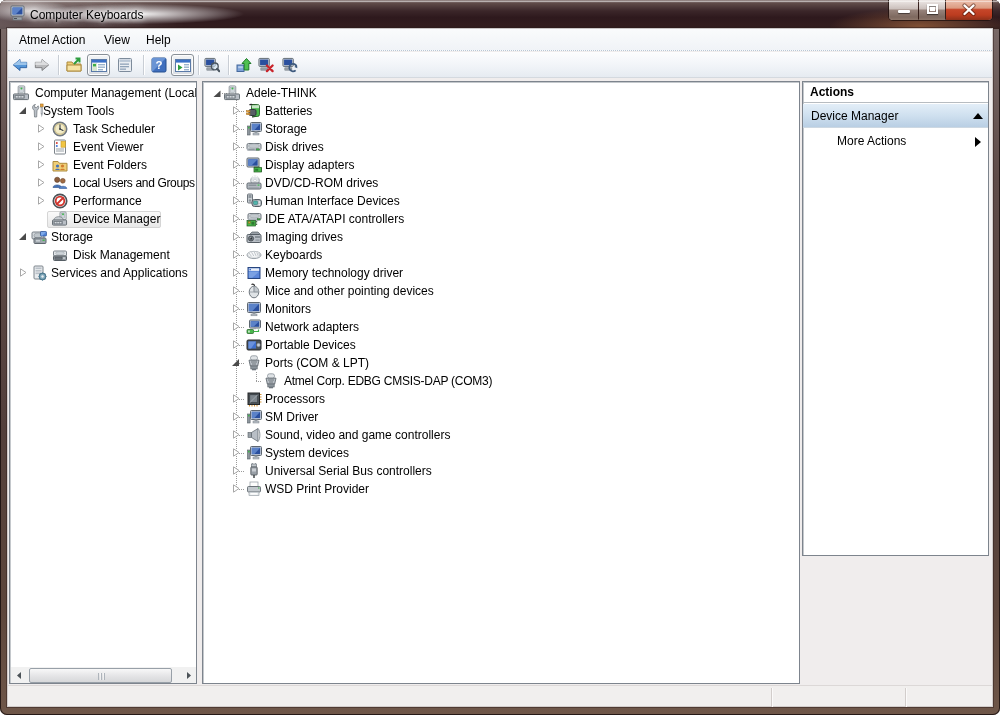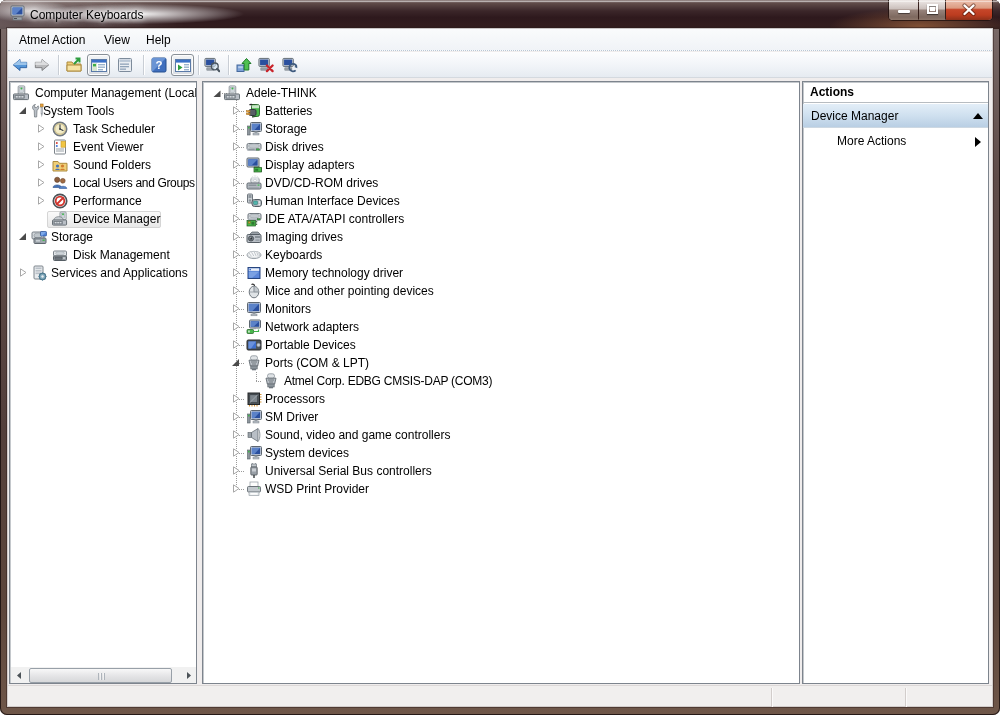--- a/index.html
+++ b/index.html
@@ -35,21 +35,21 @@
 .toolbar{position:absolute;left:0;top:23px;width:984px;height:26px;
 background:linear-gradient(180deg,#fdfdfe 0%,#f1f4f8 55%,#e6ebf1 100%);border-bottom:1px solid #d4d9df}
 .tsep{position:absolute;top:3px;width:1px;height:20px;background:#c9ced5;box-shadow:1px 0 0 #fff}
 .ti{position:absolute;top:5px;width:16px;height:16px}
 .tbtn{position:absolute;top:2px;width:23px;height:22px;border:1px solid #888f96;border-radius:3px;
 background:linear-gradient(180deg,#f2f4f6,#d9dde2);box-shadow:inset 0 0 0 1px #fdfdfd}
 .tbtn svg{position:absolute;left:2px;top:2px}
 .pane{position:absolute;border:1px solid #7d848d;background:#fff;overflow:hidden;box-shadow:inset 1px 1px 0 rgba(125,132,141,.45)}
 #pL{left:1px;top:52px;width:188px;height:603px}
 #pM{left:194px;top:52px;width:598px;height:603px}
-#pR{left:794px;top:52px;width:187px;height:603px}
+#pR{left:794px;top:52px;width:187px;height:475px}
 .row{position:absolute;height:18px;line-height:18px;font-size:12px;color:#000;white-space:nowrap}
 .ic{position:absolute;width:16px;height:16px}
 .exc{position:absolute;width:9px;height:9px}
 .exe{position:absolute;width:8px;height:8px}
 .sel{position:absolute;border:1px solid #d5d5d5;border-radius:2px;background:linear-gradient(180deg,#fafafa,#e8e8e8)}
 .dotv{position:absolute;width:1px;background-image:linear-gradient(180deg,#9a9a9a 1px,transparent 1px);background-size:1px 2px}
 .doth{position:absolute;height:1px;background-image:linear-gradient(90deg,#9a9a9a 1px,transparent 1px);background-size:2px 1px}
 .statusbar{position:absolute;left:0;top:656px;width:984px;height:21px;background:#f1efee;border-top:1px solid #dcd8d7}
 .ssep{position:absolute;top:2px;width:1px;height:19px;background:#d2cdcb;box-shadow:1px 0 0 #fbfafa}
 .hsb{position:absolute;left:1px;top:585px;width:186px;height:17px;background:#f1f1f1}
@@ -224,21 +224,21 @@
 <svg class="exc" style="left:27px;top:78px" viewBox="0 0 9 9">
           <path d="M1.5 0.8 L7 4.5 L1.5 8.2 Z" fill="#fff" stroke="#a8a8a8"></path>
         </svg>
 <svg class="ic" style="left:42px;top:75px" viewBox="0 0 16 16">
           <path d="M1 4.5 h5 l1.5 1.8 H15 V14 H1 Z" fill="#efce77" stroke="#ad8b3e"></path>
           <circle cx="5.5" cy="9" r="1.6" fill="#4472b8"></circle>
           <path d="M3.2 13 c0-1.7 4.6-1.7 4.6 0 z" fill="#4472b8"></path>
           <circle cx="10.5" cy="9" r="1.6" fill="#d07c2e"></circle>
           <path d="M8.2 13 c0-1.7 4.6-1.7 4.6 0 z" fill="#d07c2e"></path>
         </svg>
-<div class="row" style="left:63px;top:74px">Sound Folders</div>
+<div class="row" style="left:63px;top:74px">Event Folders</div>
 <svg class="exc" style="left:27px;top:96px" viewBox="0 0 9 9">
           <path d="M1.5 0.8 L7 4.5 L1.5 8.2 Z" fill="#fff" stroke="#a8a8a8"></path>
         </svg>
 <svg class="ic" style="left:42px;top:93px" viewBox="0 0 16 16">
           <circle cx="5.2" cy="4.8" r="2.6" fill="#8a5c3c" stroke="#5f3a22" stroke-width=".6"></circle>
           <path d="M1 12.5 c0-3.4 8.4-3.4 8.4 0 z" fill="#4472b8" stroke="#2c4f86" stroke-width=".6"></path>
           <circle cx="10.8" cy="5.8" r="2.4" fill="#a06a42" stroke="#6b4426" stroke-width=".6"></circle>
           <path d="M7.2 13.5 c0-3 7.6-3 7.6 0 z" fill="#5585c8" stroke="#35599a" stroke-width=".6"></path>
         </svg>
 <div class="row" style="left:63px;top:92px;letter-spacing:-.35px">Local Users and Groups</div>

